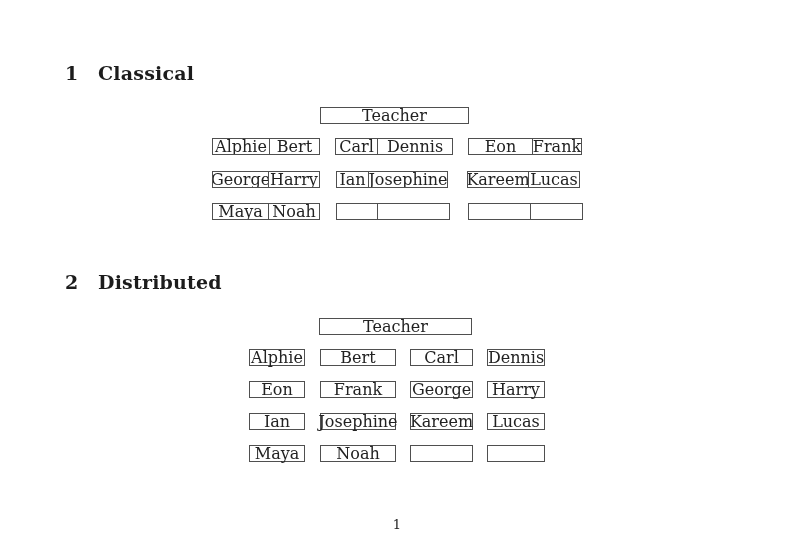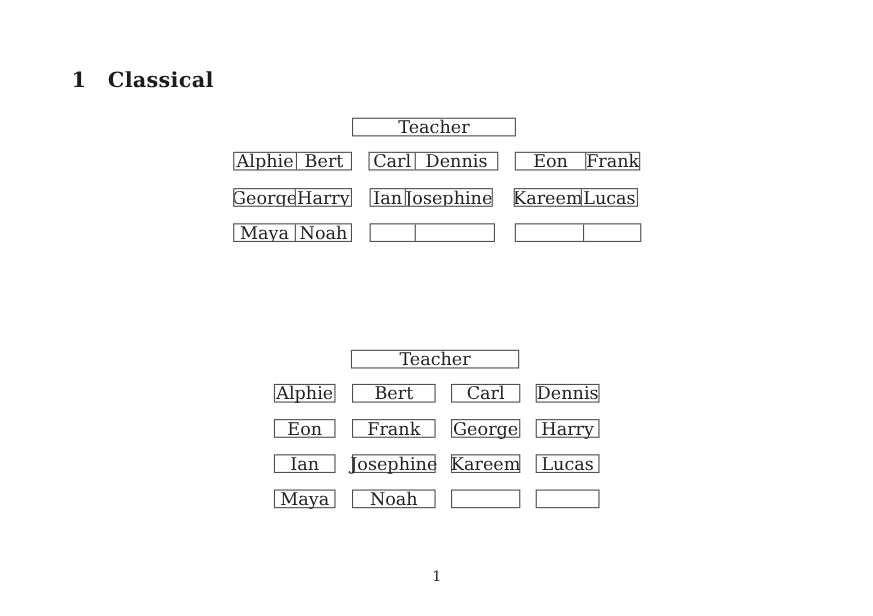--- a/index.html
+++ b/index.html
@@ -101,20 +101,23 @@
   </div>
   <div class="box desk" style="left:336px;top:203px;width:114px">
     <span class="cell cell-l" style="width:41px"></span>
     <span class="cell cell-r"></span>
   </div>
   <div class="box desk" style="left:468px;top:203px;width:115px">
     <span class="cell cell-l" style="width:62px"></span>
     <span class="cell cell-r"></span>
   </div>
 
+  <h1 class="section-heading" style="top:271px">
+    <span class="sec-num">2</span><span class="sec-title">Distributed</span>
+  </h1>
 
   <div class="box teacher" style="left:319px;top:318px;width:153px">Teacher</div>
 
   <div class="box seat" style="left:249px;top:349px;width:56px">Alphie</div>
   <div class="box seat" style="left:320px;top:349px;width:76px">Bert</div>
   <div class="box seat" style="left:410px;top:349px;width:63px">Carl</div>
   <div class="box seat" style="left:487px;top:349px;width:58px">Dennis</div>
 
   <div class="box seat" style="left:249px;top:381px;width:56px">Eon</div>
   <div class="box seat" style="left:320px;top:381px;width:76px">Frank</div>

